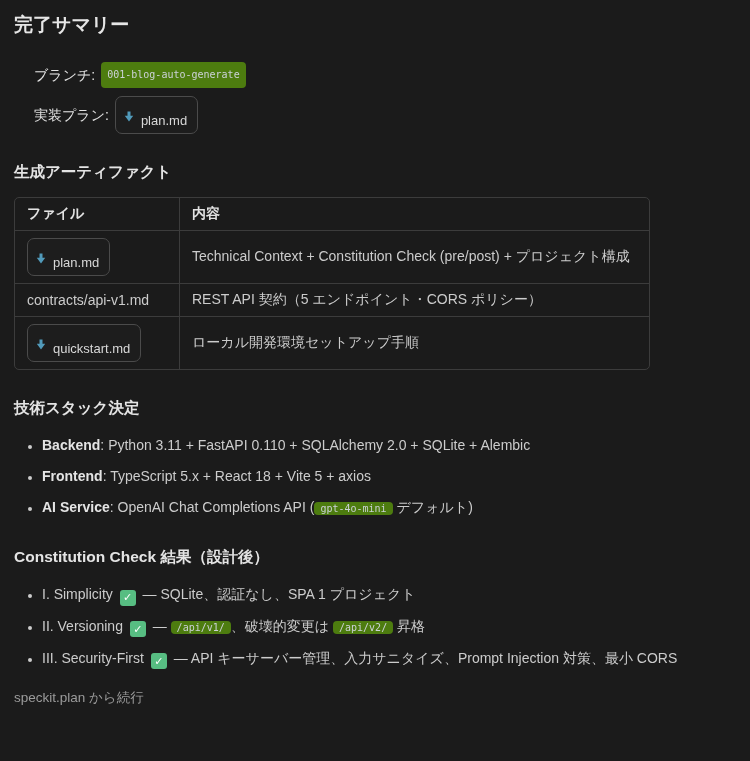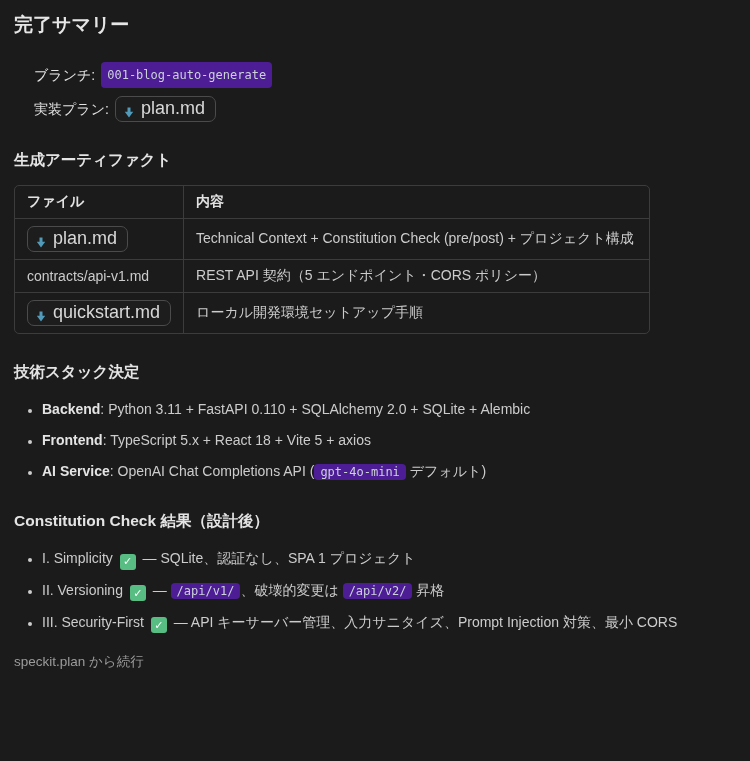--- a/index.html
+++ b/index.html
@@ -7,28 +7,28 @@
     width:750px;height:761px;box-sizing:border-box;
     padding:6px 14px;overflow:hidden;
     font-family:"Liberation Sans","DejaVu Sans",sans-serif;
     color:#cccccc;font-size:14px;-webkit-font-smoothing:antialiased;
   }
   .page-title{font-size:19px;font-weight:700;color:#e6e6e6;margin:6px 0 24px 0;}
   .meta-line{display:flex;align-items:center;gap:6px;margin:0 0 8px 0;line-height:24px;}
   .meta-label{font-weight:400;color:#e2e2e2;margin-left:20px;}
   code.inline-code{
     font-family:"DejaVu Sans Mono","Liberation Mono",monospace;
-    font-size:12px;background:#4c1d95;color:#ccd2d8;
+    font-size:10px;background:#4d7c0f;color:#ccd2d8;
     padding:1px 6px;border-radius:4px;white-space:nowrap;
   }
   .file-chip{
-    display:inline-flex;align-items:flex-end;gap:7px;
+    display:inline-flex;align-items:flex-start;gap:7px;
     border:1px solid #4b4b4b;border-radius:7px;
-    padding:2px 10px 3px 8px;background:#1d1d1d;color:#d8d8d8;
-    font-size:18px;line-height:19px;cursor:pointer;
+    padding:14px 10px 3px 8px;background:#1d1d1d;color:#d8d8d8;
+    font-size:13px;line-height:19px;cursor:pointer;
   }
   .md-icon{display:inline-flex;align-items:center;}
   .section-heading{font-size:15.5px;font-weight:700;color:#e4e4e4;margin:28px 0 14px 0;}
   .artifact-table{
     border:1px solid #3c3c3c;border-radius:5px;border-spacing:0;
     width:636px;border-collapse:separate;overflow:hidden;
   }
   .artifact-table th,.artifact-table td{
     text-align:left;padding:7px 12px;border-bottom:1px solid #3c3c3c;
     font-size:14px;vertical-align:middle;

